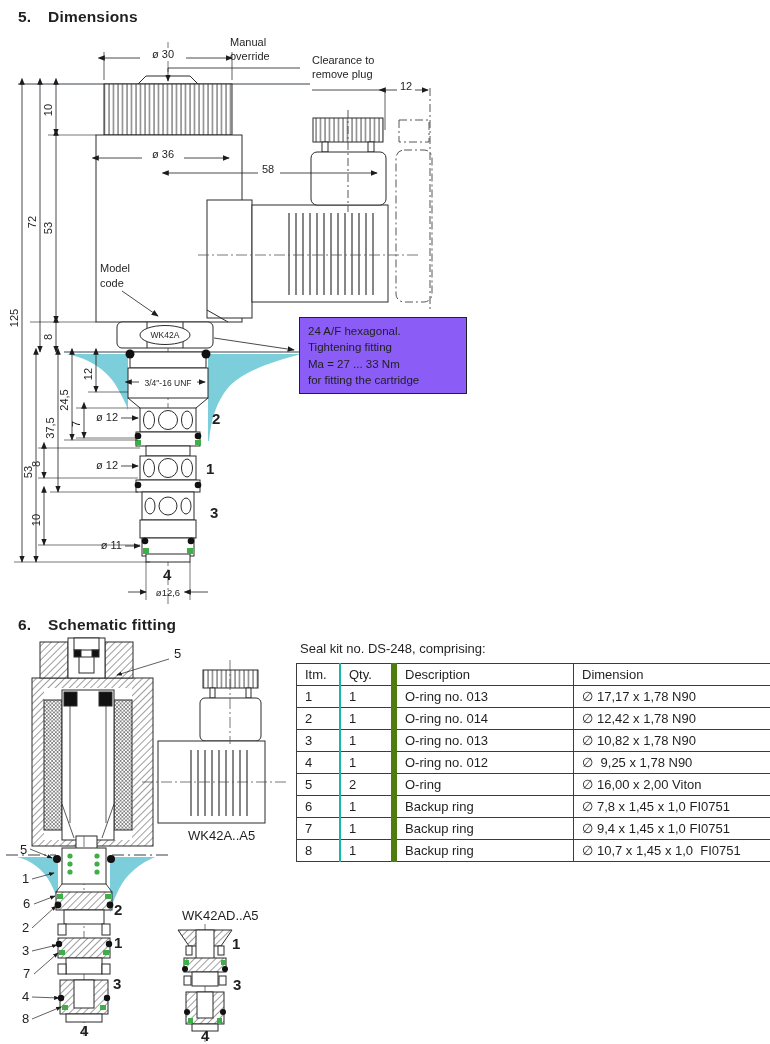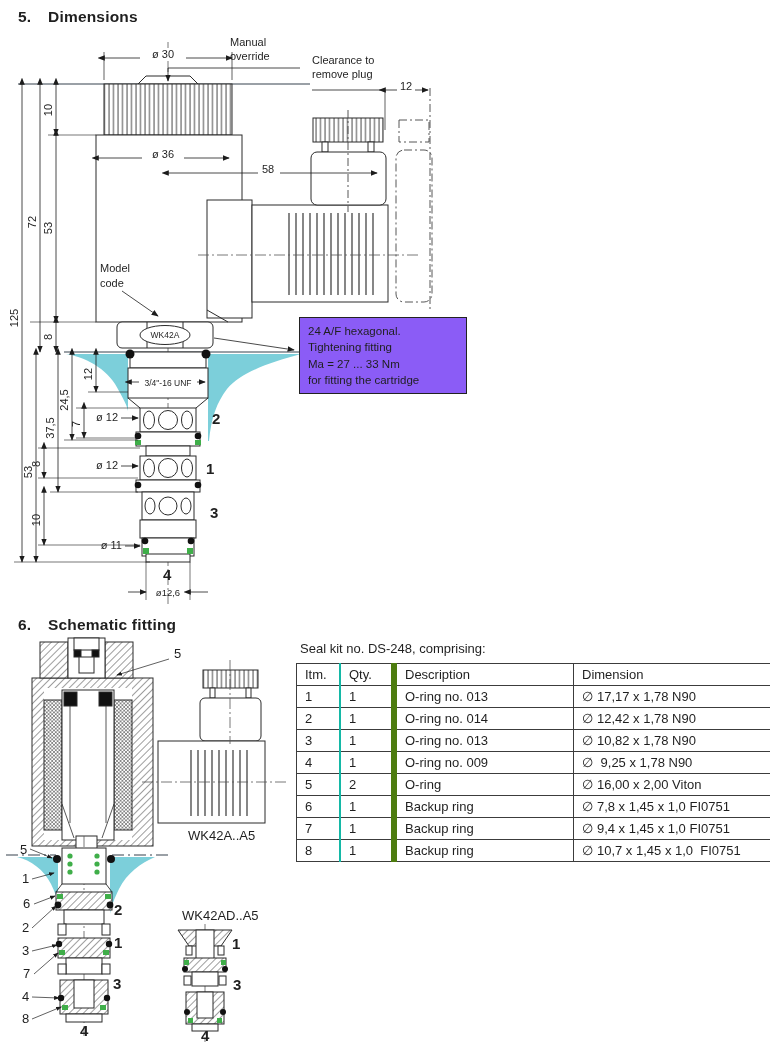--- a/index.html
+++ b/index.html
@@ -469,21 +469,21 @@
         </tr>
         <tr>
           <td class="c1">3</td>
           <td class="c2">1</td>
           <td class="c3">O-ring no. 013</td>
           <td class="c4">∅ 10,82 x 1,78 N90</td>
         </tr>
         <tr>
           <td class="c1">4</td>
           <td class="c2">1</td>
-          <td class="c3">O-ring no. 009</td>
+          <td class="c3">O-ring no. 012</td>
           <td class="c4">∅  9,25 x 1,78 N90</td>
         </tr>
         <tr>
           <td class="c1">5</td>
           <td class="c2">2</td>
           <td class="c3">O-ring</td>
           <td class="c4">∅ 16,00 x 2,00 Viton</td>
         </tr>
         <tr>
           <td class="c1">6</td>

